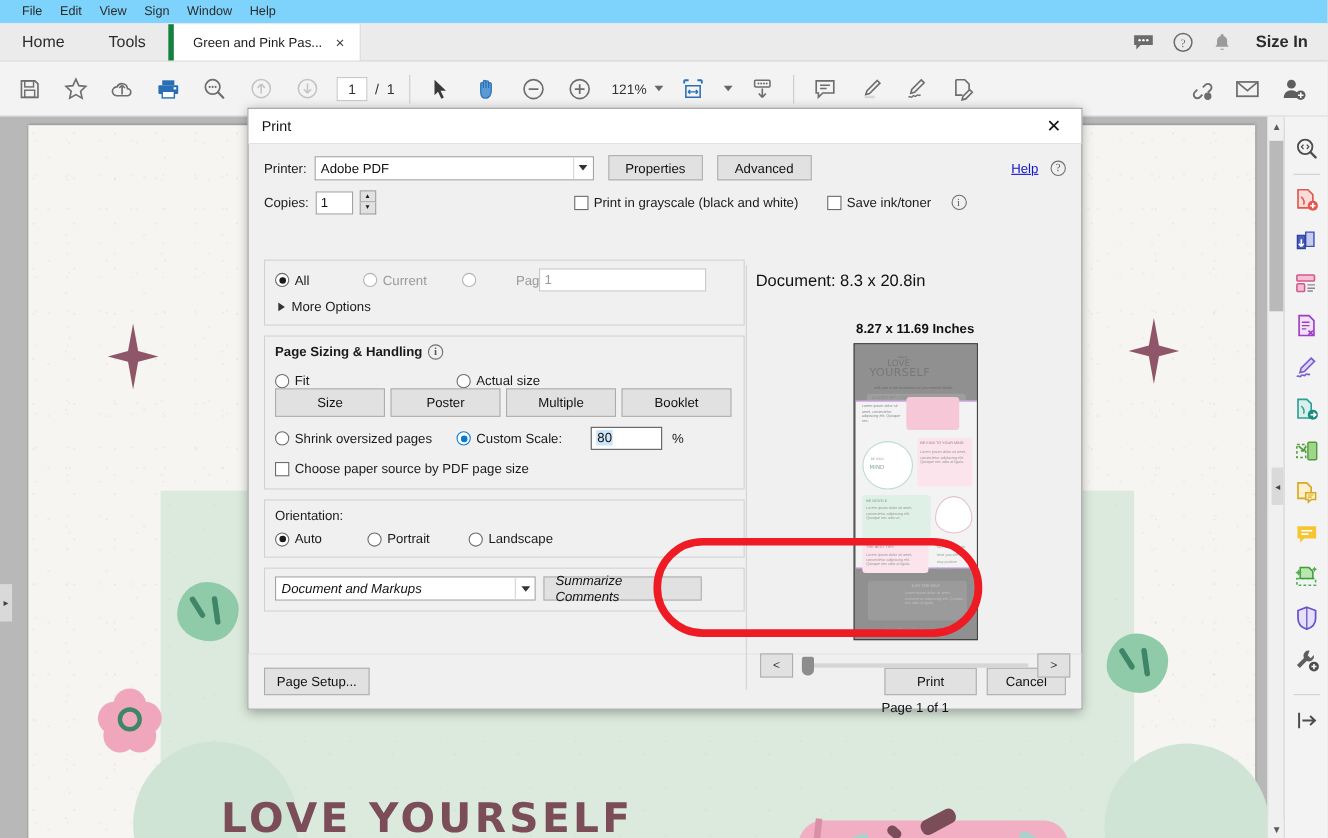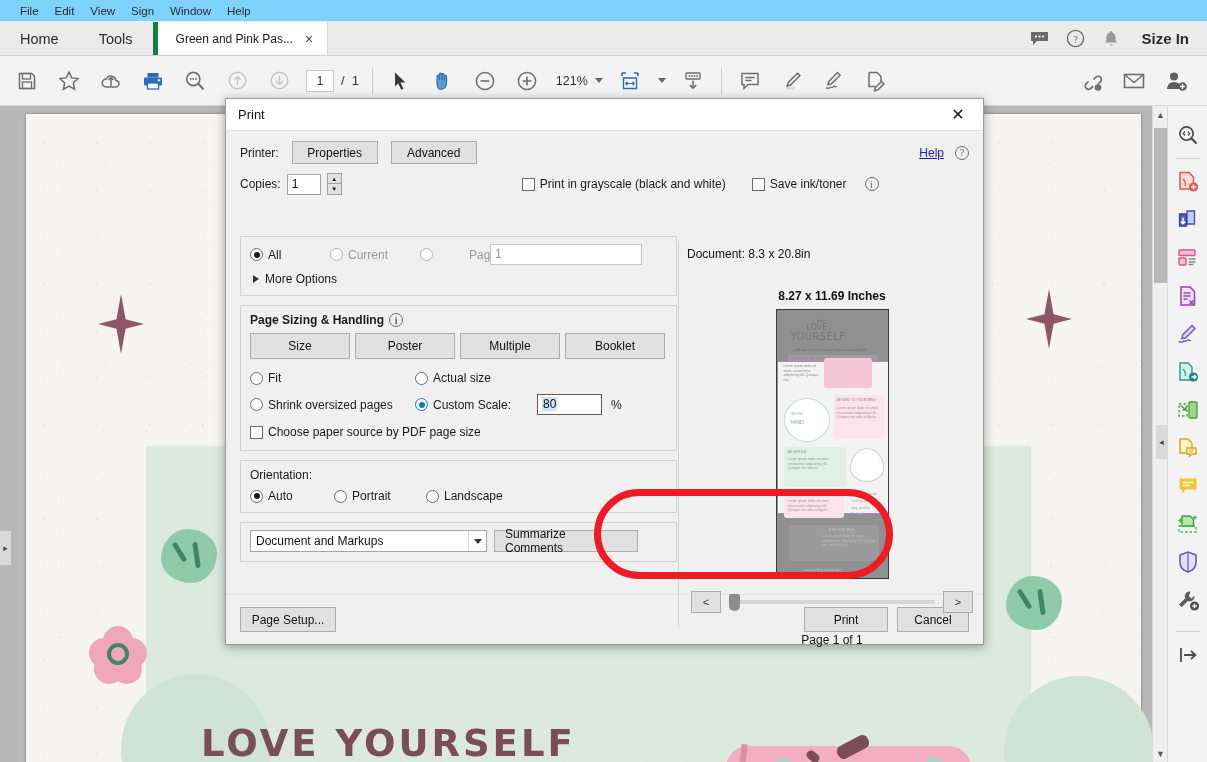--- a/index.html
+++ b/index.html
@@ -247,21 +247,21 @@
     border: 1px solid #d2d2d2; background: #f0f0f0; padding: 7px 9px 9px 9px;
     margin-bottom: 9px;
   }
   .group .gt { font-size: 12px; font-weight: bold; margin-bottom: 6px; display:flex; align-items:center; gap:5px; }
 
   
   .preview {
     position: absolute; left: 452px; top: 110px; width: 307px; height: 386px;
     border-left: 1px solid #d2d2d2; padding: 6px 8px;
   }
-  .docsize { font-size: 12px; color: #111; }
+  .docsize { font-size: 15px; color: #111; }
   .papersize { font-size: 12px; font-weight: bold; color: #111; text-align: center; margin-top: 28px; }
   .thumbwrap {
     margin: 6px auto 0 auto; width: 113px; height: 270px;
     border: 1px solid #3a3a3a; background: #8e8e8e; position: relative; overflow: hidden;
   }
   .thumb-dim { position: absolute; inset: 0; background: #909090; }
   .thumb-live {
     position: absolute; left: 1px; top: 51px; width: 111px; height: 153px;
     background: #f3f3f3; border-top: 1px solid #b07fd0; border-bottom: 1px solid #b07fd0;
   }
@@ -636,20 +636,26 @@
 
     <div class="dlg-title">
       <div class="t">Print</div>
       <div class="xbtn">✕</div>
     </div>
 
     <div class="dlg-body">
 
       <div class="row" style="gap:7px;">
         <span class="lbl">Printer:</span>
+        <div class="combo" style="width:254px;">
+          <span class="cval">Adobe PDF</span>
+          <span class="cbtn">
+              <span class="chev"></span>
+            </span>
+        </div>
         <div class="btn" style="width:86px; margin-left:6px;">Properties</div>
         <div class="btn" style="width:86px; margin-left:6px;">Advanced</div>
         <div style="flex:1"></div>
         <span class="helplink">Help</span>
         <span class="infoic" style="margin-left:4px;">?</span>
       </div>
 
       <div class="row" style="gap:6px; margin-top:9px;">
         <span class="lbl">Copies:</span>
         <div class="txtfield" style="width:34px;">1</div>
@@ -691,36 +697,36 @@
             <span class="tri"></span>
             <span class="lbl">More Options</span>
           </div>
         </div>
 
         <div class="group" style="padding-bottom:11px;">
           <div class="gt">
             <span>Page Sizing &amp; Handling</span>
             <span class="infoic">i</span>
           </div>
+          <div class="row" style="margin-top:12px;">
+            <div class="ropt" style="width:165px;">
+              <span class="radio"></span>
+              <span>Fit</span>
+            </div>
+            <div class="ropt">
+              <span class="radio"></span>
+              <span>Actual size</span>
+            </div>
+          </div>
+
           <div class="row" style="gap:5px;">
             <div class="btn" style="width:100px;height:26px;">Size</div>
             <div class="btn" style="width:100px;height:26px;">Poster</div>
             <div class="btn" style="width:100px;height:26px;">Multiple</div>
             <div class="btn" style="width:100px;height:26px;">Booklet</div>
-          </div>
-
-          <div class="row" style="margin-top:12px;">
-            <div class="ropt" style="width:165px;">
-              <span class="radio"></span>
-              <span>Fit</span>
-            </div>
-            <div class="ropt">
-              <span class="radio"></span>
-              <span>Actual size</span>
-            </div>
           </div>
 
           <div class="row" style="margin-top:9px;">
             <div class="ropt" style="width:165px;">
               <span class="radio"></span>
               <span>Shrink oversized pages</span>
             </div>
             <div class="ropt" style="width:122px;">
               <span class="radio blue on"></span>
               <span>Custom Scale:</span>
@@ -751,21 +757,21 @@
               <span>Portrait</span>
             </div>
             <div class="ropt">
               <span class="radio"></span>
               <span>Landscape</span>
             </div>
           </div>
         </div>
 
         <div class="group" style="margin-bottom:0;">
-          <div class="row" style="gap:7px;">
+          <div class="row" style="gap:7px;font-style:italic;">
             <div class="combo" style="width:237px;">
               <span class="cval">Document and Markups</span>
               <span class="cbtn">
                   <span class="chev"></span>
                 </span>
             </div>
             <div class="btn" style="width:144px; height:22px;">Summarize Comments</div>
           </div>
         </div>
       </div>

